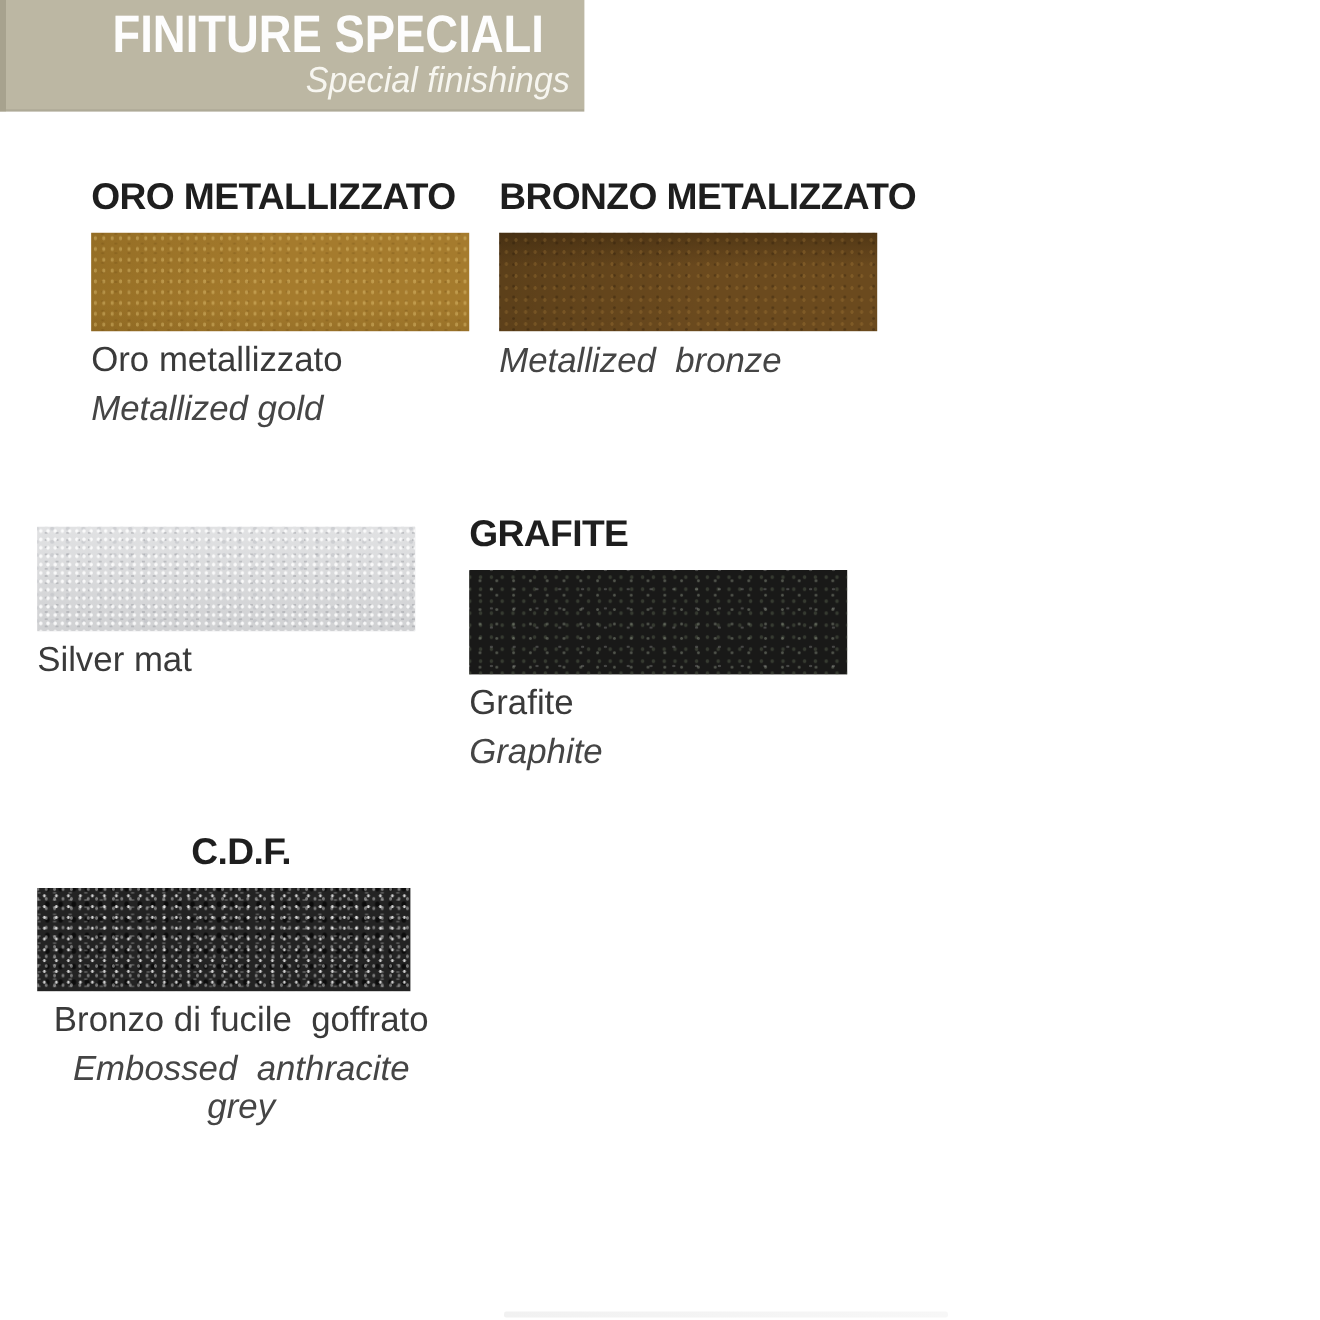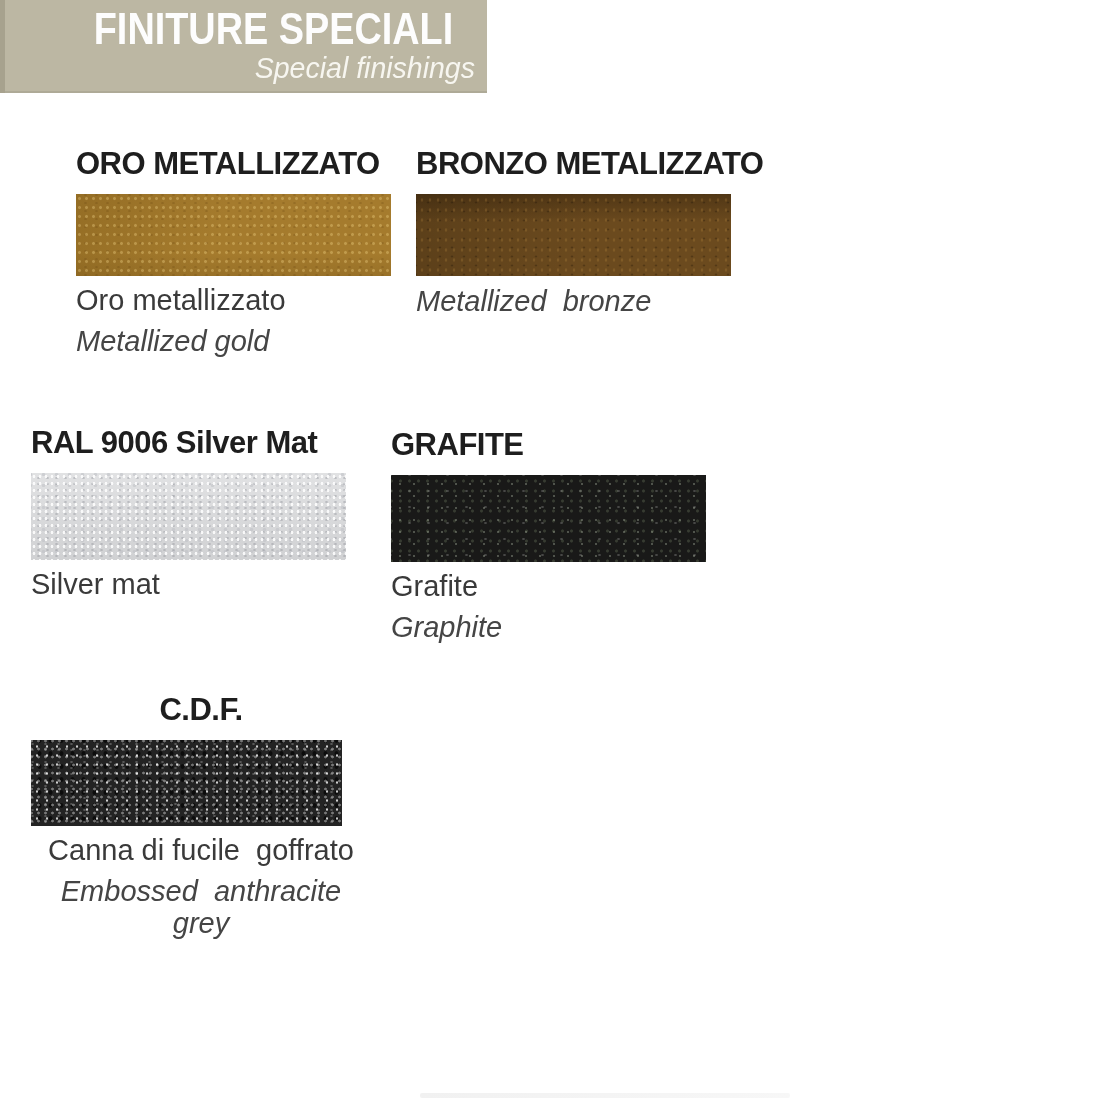--- a/index.html
+++ b/index.html
@@ -112,34 +112,33 @@
     <p class="cap cap-en">Metallized gold</p>
   </section>
 
   <section class="sec sec-bronzo">
     <h2 class="sec-heading">BRONZO METALIZZATO</h2>
     <div class="swatch tex-bronze" style="background-color: rgb(107, 74, 30);"></div>
     <p class="cap cap-en">Metallized  bronze</p>
   </section>
 
   <section class="sec sec-silver">
-    <h2 class="sec-heading">RAL 9006 Silver Mat</h2>
     <div class="swatch tex-silver" style="background-color: rgb(215, 216, 218);"></div>
     <p class="cap">Silver mat</p>
   </section>
 
   <section class="sec sec-grafite">
     <h2 class="sec-heading">GRAFITE</h2>
     <div class="swatch tex-grafite" style="background-color: rgb(25, 25, 24);"></div>
     <p class="cap">Grafite</p>
     <p class="cap cap-en">Graphite</p>
   </section>
 
   <section class="sec sec-cdf">
     <h2 class="sec-heading">C.D.F.</h2>
     <div class="swatch tex-cdf" style="background-color: rgb(35, 35, 35);"></div>
-    <p class="cap">Canna di fucile  goffrato</p>
+    <p class="cap">Bronzo di fucile  goffrato</p>
     <p class="cap cap-en">Embossed  anthracite grey</p>
   </section>
 
   <div class="bottom-smudge"></div>
 
 </div>
 
 </body></html>

